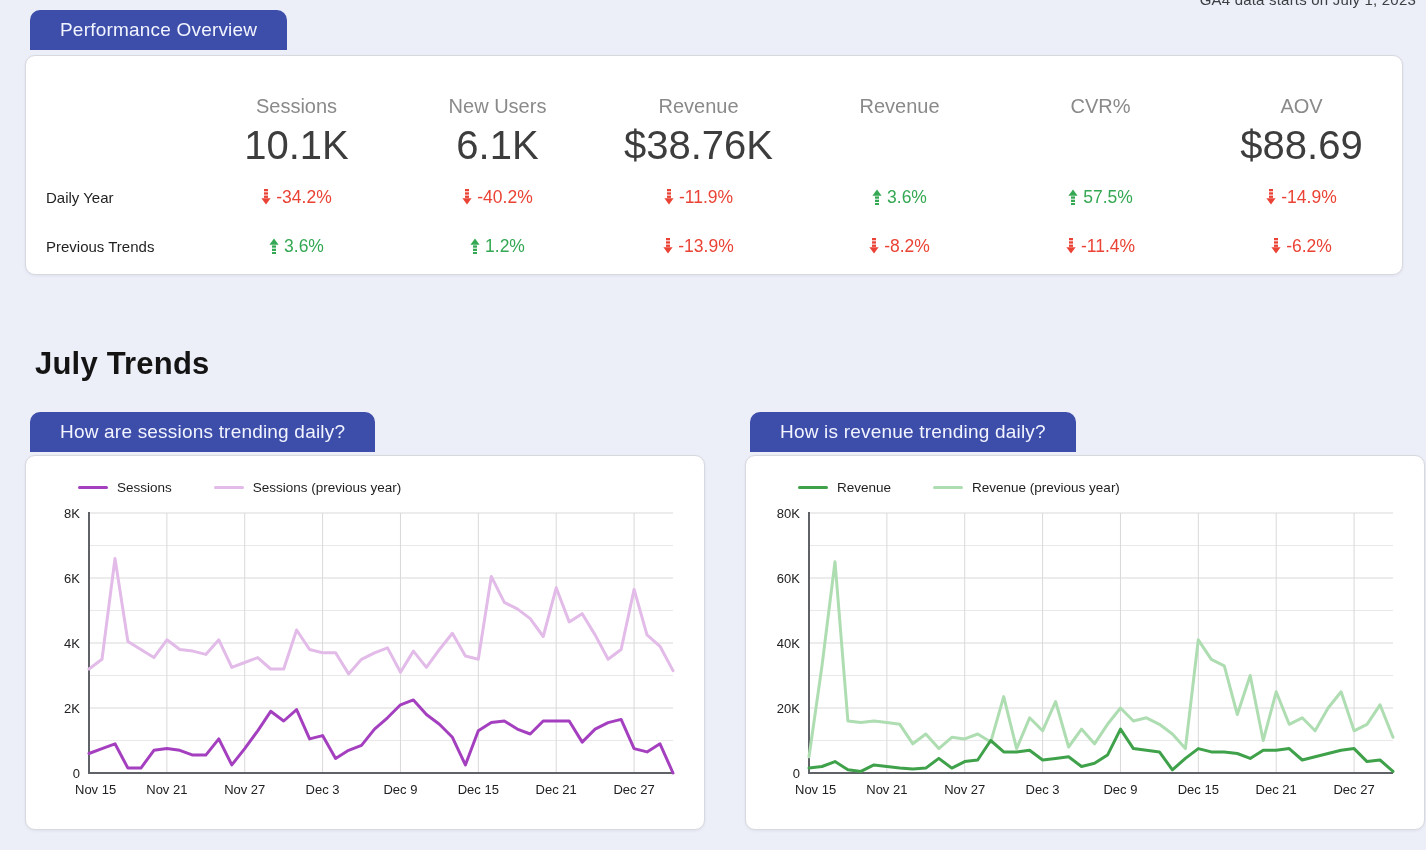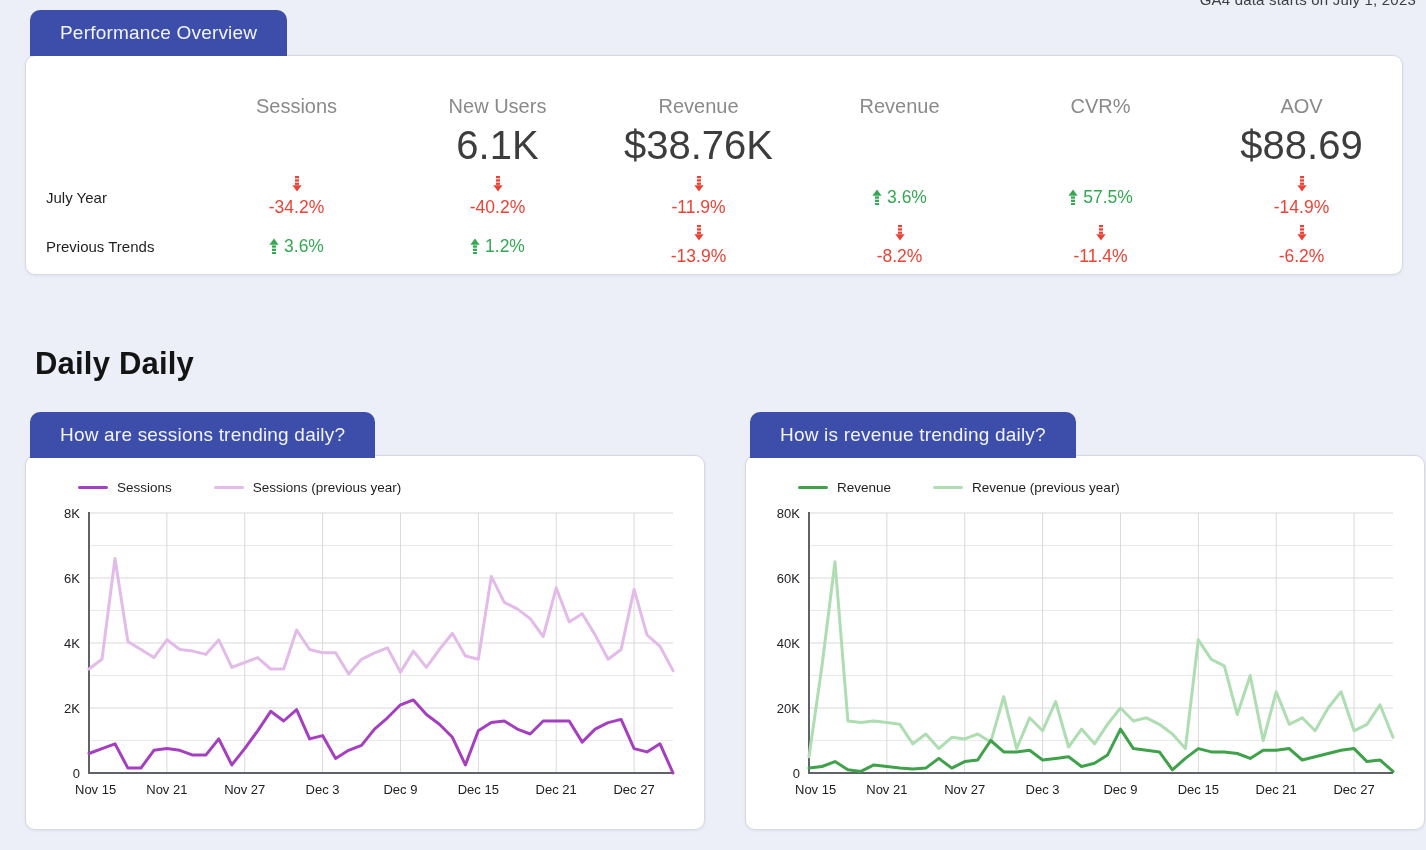--- a/index.html
+++ b/index.html
@@ -12,21 +12,21 @@
     color: #1f1f1f;
   }
   
   .data-note {
     position: absolute; top: -9px; right: 10px;
     font-size: 15px; color: #3c4043; letter-spacing: .2px;
   }
   
   .tab-badge {
     position: absolute;
-    height: 46px;
+    height: 40px;
     background: #3D4DAA;
     color: #F2F4FF;
     border-radius: 10px 10px 0 0;
     display: inline-flex; align-items: center; justify-content: center;
     font-size: 19px; letter-spacing: .2px;
     padding: 0 30px;
     z-index: 2;
   }
   
   .card {
@@ -52,21 +52,21 @@
   .row-label    { grid-column: 1; font-size: 15px; color: #1f1f1f; align-self: center; }
   .row-label.r3 { grid-row: 3; }
   .row-label.r4 { grid-row: 4; }
   .delta {
     display: flex; align-items: center; justify-content: center; gap: 5px;
     font-size: 17.5px; align-self: center;
   }
   .delta.r3 { grid-row: 3; }
   .delta.r4 { grid-row: 4; }
   .delta.up   { color: #34A853; text-align: right; }
-  .delta.down { color: #EA4335; flex-direction: column; }
+  .delta.down { color: #EA4335; }
   .delta svg { display: block; }
 
   
   .section-heading {
     position: absolute; left: 35px; top: 346px;
     font-size: 31px; font-weight: 700; color: #141414; letter-spacing: .2px;
   }
   .chart-card { top: 455px; width: 680px; height: 375px; }
   #sessions-card { left: 25px; }
   #revenue-card  { left: 745px; }
@@ -89,24 +89,25 @@
 
 <div class="data-note">GA4 data starts on July 1, 2023</div>
 
 <div class="tab-badge perf-tab">
   <span>Performance Overview</span>
 </div>
 
 <div class="card perf-card">
   <div class="perf-grid">
 
-    <div class="row-label r3">July Year</div>
+    <div class="row-label r3">Daily Year</div>
     <div class="row-label r4">Previous Trends</div>
 
     <div class="metric-label" style="grid-column:2">Sessions</div>
+    <div class="metric-value" style="grid-column:2">10.1K</div>
     <div class="delta r3 down" style="grid-column:2">
         <svg width="10" height="16" viewBox="0 0 10 16" fill="currentColor">
           <rect x="3" y="0" width="4" height="2.3"></rect>
           <rect x="3" y="3.3" width="4" height="2.3"></rect>
           <rect x="3" y="6.6" width="4" height="2.3"></rect>
           <polygon points="0.4,9.3 9.6,9.3 5,15.5"></polygon>
         </svg>
         <span class="delta-text">-34.2%</span>
       </div>
     <div class="delta r4 up" style="grid-column:2">
@@ -217,21 +218,21 @@
           <rect x="3" y="0" width="4" height="2.3"></rect>
           <rect x="3" y="3.3" width="4" height="2.3"></rect>
           <rect x="3" y="6.6" width="4" height="2.3"></rect>
           <polygon points="0.4,9.3 9.6,9.3 5,15.5"></polygon>
         </svg>
         <span class="delta-text">-6.2%</span>
       </div>
   </div>
 </div>
 
-<div class="section-heading">Daily Daily</div>
+<div class="section-heading">July Trends</div>
 
 <div class="tab-badge" id="sessions-tab">
   <span>How are sessions trending daily?</span>
 </div>
 <div class="card chart-card" id="sessions-card">
   <div class="legend">
     <div class="legend-item">
       <span class="legend-swatch" style="background: rgb(164, 64, 191);"></span>
       <span class="legend-label">Sessions</span>
     </div>

